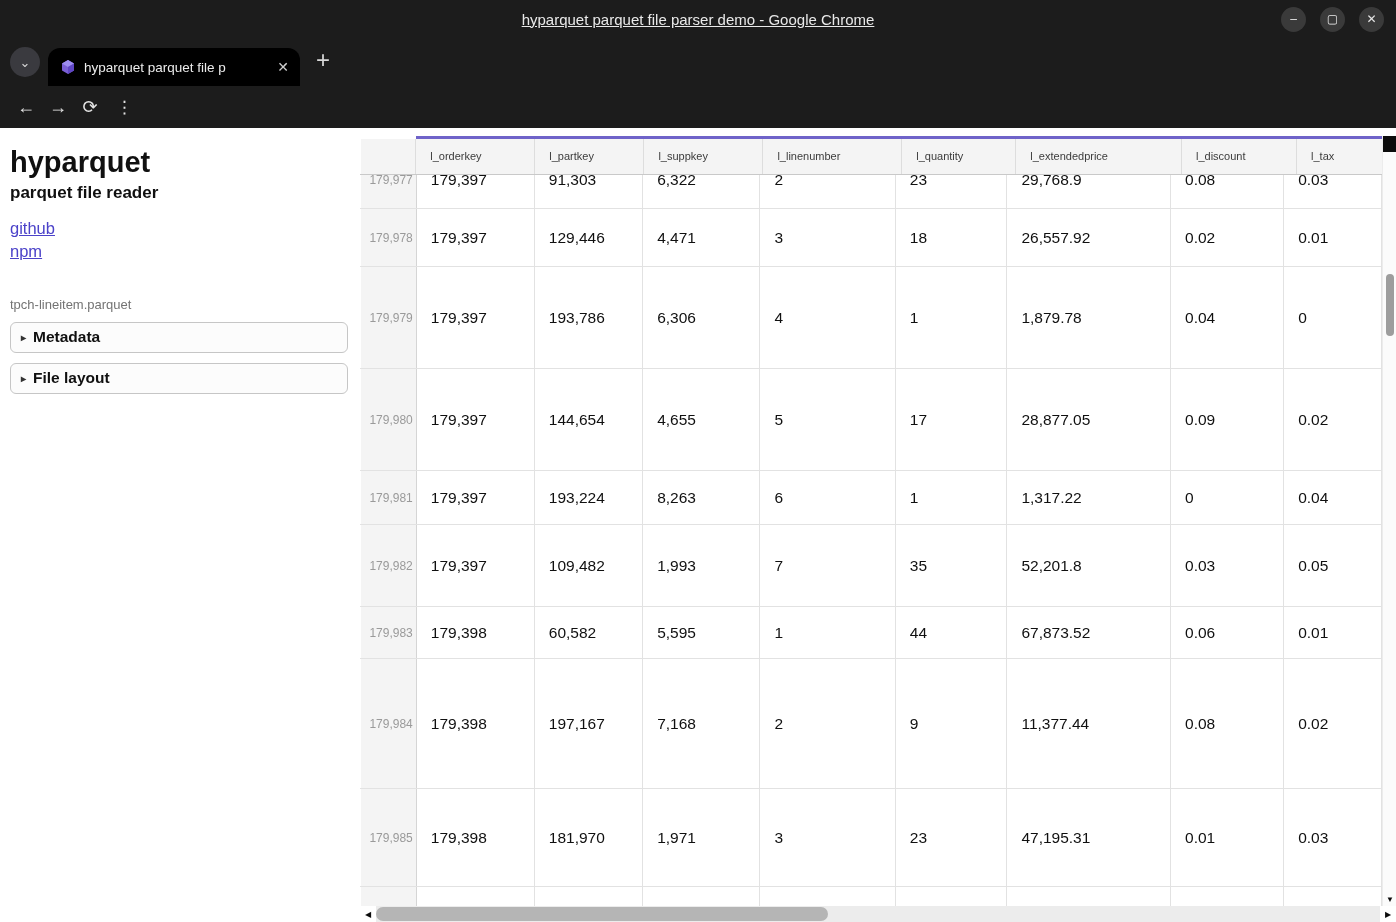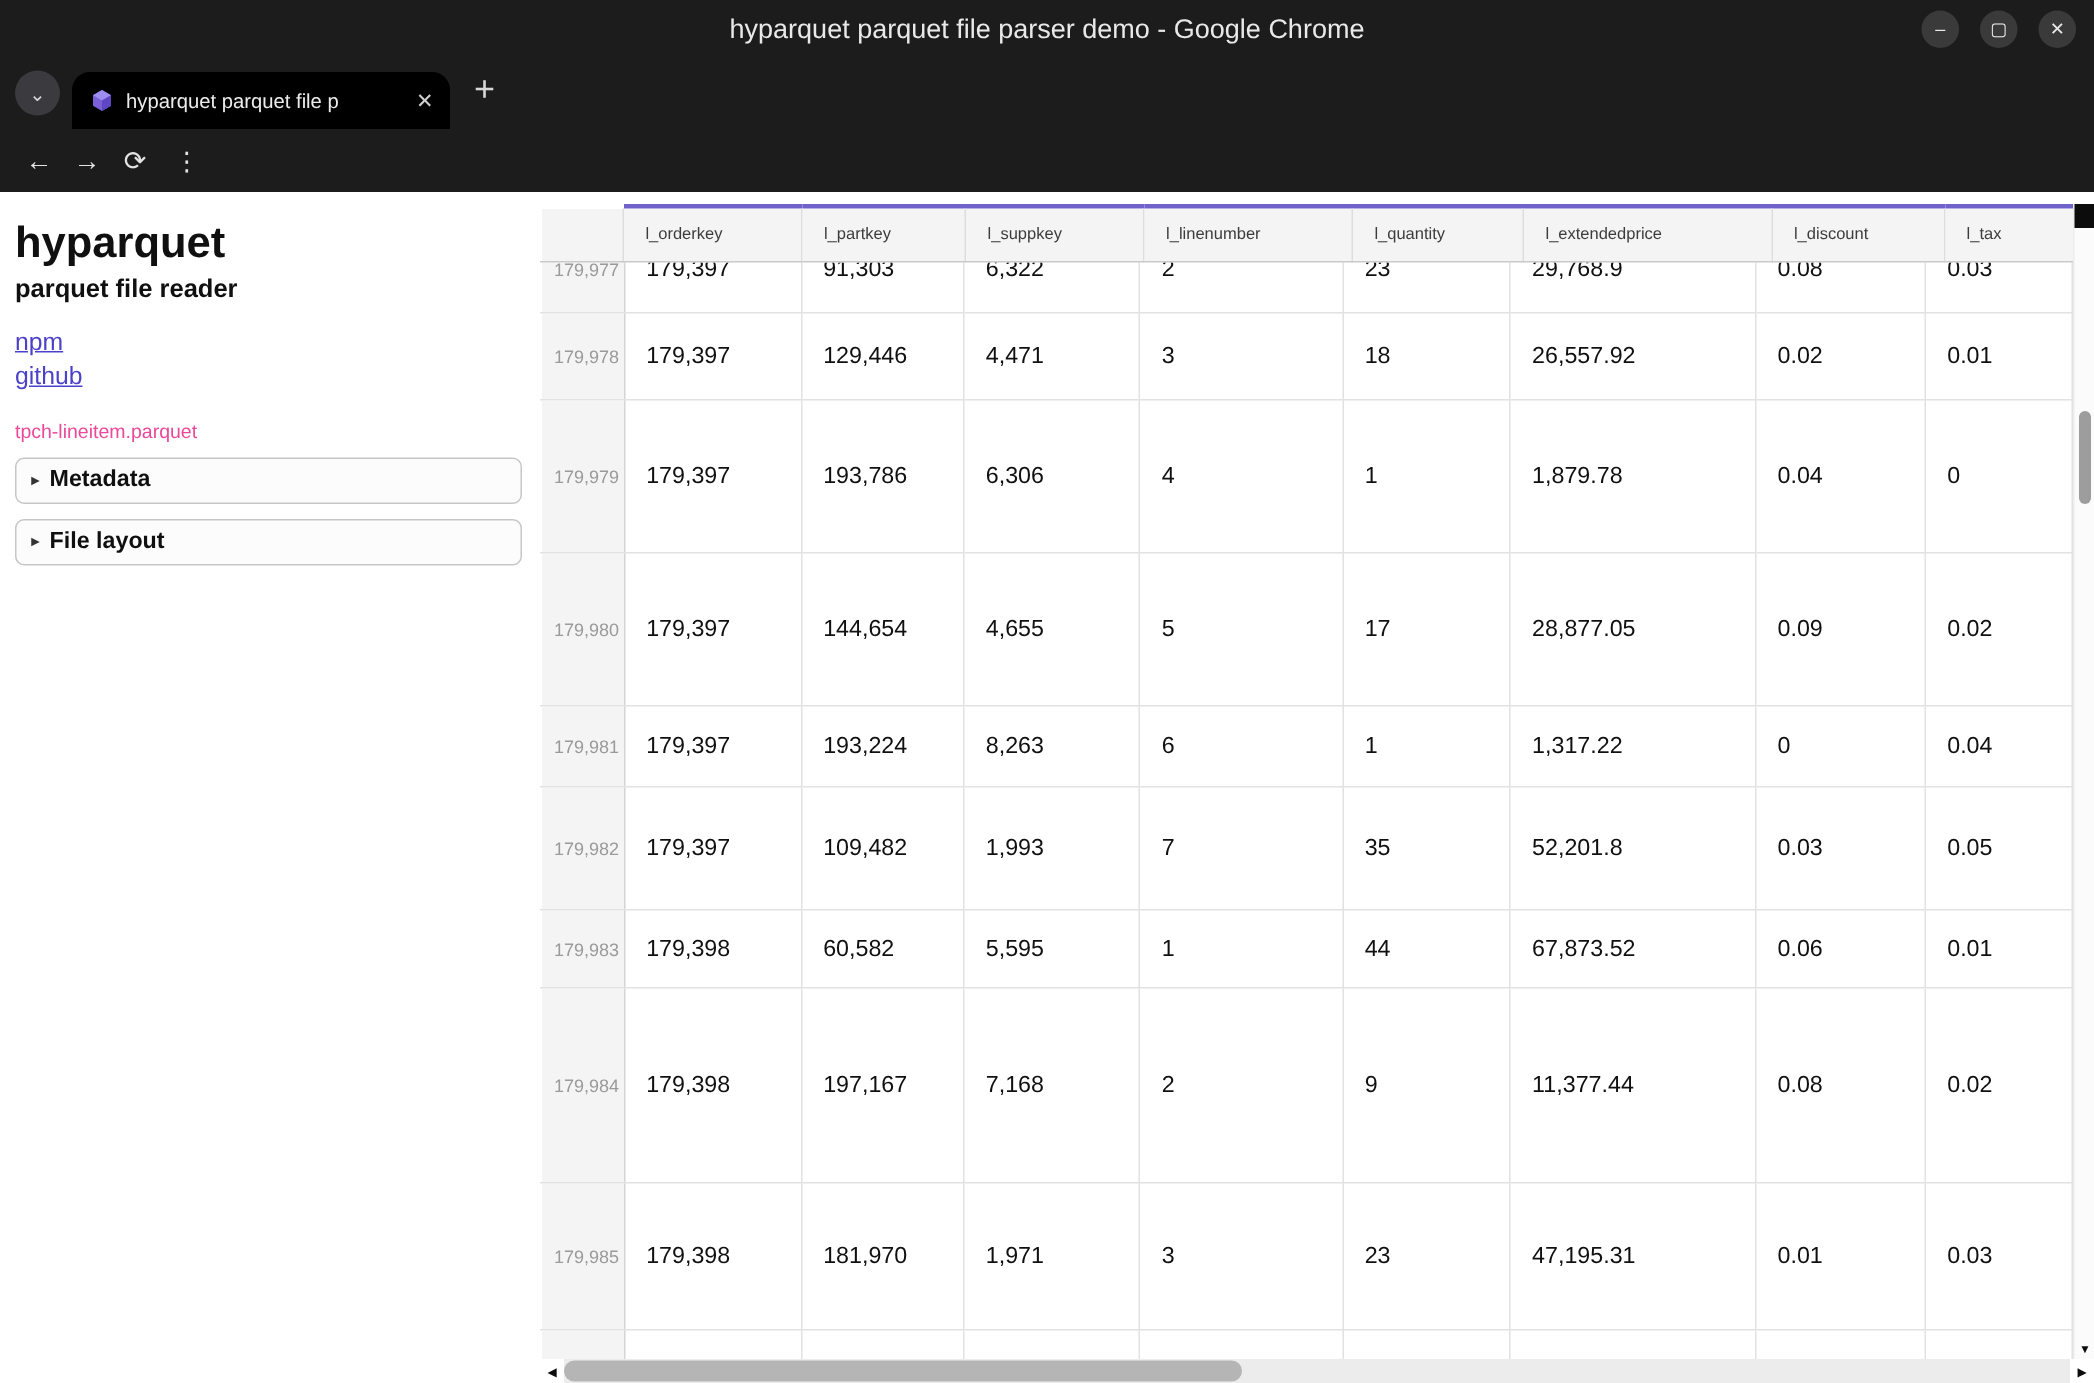--- a/index.html
+++ b/index.html
@@ -1,21 +1,21 @@
 <!DOCTYPE html>
 <html><head>
 <meta charset="utf-8">
 <style>
   * { box-sizing: border-box; margin: 0; padding: 0; }
   html,body { width:1396px; height:922px; overflow:hidden; }
   body { font-family:"Liberation Sans", sans-serif; background:#fff; }
 
   
   .titlebar { height:38px; background:#1c1c1c; position:relative; display:flex; align-items:center; }
-  .window-title { position:absolute; left:0; right:0; text-align:center; color:#e9e9e9; font-size:18px; }
+  .window-title { position:absolute; left:0; right:0; text-align:center; color:#e9e9e9; font-size:15px;text-decoration:underline; }
   .win-controls { margin-left:auto; display:flex; gap:14px; padding-right:12px; z-index:2; }
   .winbtn { width:25px; height:25px; border-radius:50%; background:#3a3a3a; color:#e8e8e8;
             display:flex; align-items:center; justify-content:center; font-size:12px; cursor:default; }
 
   .tabstrip { height:48px; background:#1c1c1c; display:flex; align-items:flex-end; }
   .tab-search { width:30px; height:30px; border-radius:50%; background:#3a3a3f; color:#d8d8d8;
                 margin:0 8px 9px 10px; display:flex; align-items:center; justify-content:center; font-size:13px; }
   .tab { width:252px; height:38px; background:#000; border-radius:12px 12px 0 0; display:flex;
          align-items:center; gap:8px; padding:0 8px 0 12px; color:#ececec;justify-content:center; }
   .tab-title { flex:1; font-size:13.5px; white-space:nowrap; overflow:hidden; }
@@ -31,21 +31,21 @@
   .menu-btn { color:#e3e3e3; font-size:17px; padding:0 10px; letter-spacing:1px; }
 
   
   .page { display:flex; height:794px; background:#fff; }
   .sidebar { width:360px; flex:0 0 360px; padding:14px 12px 0 10px; }
   .sidebar h1 { font-size:29px; font-weight:700; color:#101010; margin:4px 0 4px; }
   .sidebar h2 { font-size:17px; font-weight:700; color:#101010; margin:0 0 14px; }
   .sidebar p { font-size:16.5px; line-height:1.39; color:#1c1c1c; margin:12px 0; }
   .sidebar a { color:#4b42c9; text-decoration:underline; }
   .side-links a { display:block; font-size:16.5px; line-height:23px; }
-  .filename { font-size:13px; color:#ec4899; margin:17px 0 10px; }
+  .filename { font-size:13px; color:#737373; margin:34px 0 10px; }
   .accordion { width:338px; border:1px solid #c6c6c6; border-radius:6px; background:#fcfcfc;
                padding:5px 10px 6px; margin:0 0 10px; font-size:15.5px; font-weight:700; color:#101010;
                display:flex; align-items:center; gap:7px; }
   .accordion .marker { font-size:10px; color:#333; }
 
   
   .table-pane { position:relative; flex:1; overflow:hidden; background:#fff; }
   table { border-collapse:collapse; table-layout:fixed; background:#fff; }
   .tbl-head { position:absolute; top:8px; left:0; z-index:2; }
   th { background:#f4f4f4; color:#3c3c3c; font-weight:400; font-size:11px; text-align:left;
@@ -114,22 +114,22 @@
   <div class="navbtn">⟳</div>
   <div class="menu-btn">⋮</div>
 </div>
 
 <div class="page">
 
   <aside class="sidebar">
     <h1>hyparquet</h1>
     <h2>parquet file reader</h2>
     <div class="side-links">
+      <a href="#">github</a>
       <a href="#">npm</a>
-      <a href="#">github</a>
     </div>
     <div class="filename">tpch-lineitem.parquet</div>
     <div class="accordion">
       <span class="marker">▸</span>
       <span>Metadata</span>
     </div>
     <div class="accordion">
       <span class="marker">▸</span>
       <span>File layout</span>
     </div>

